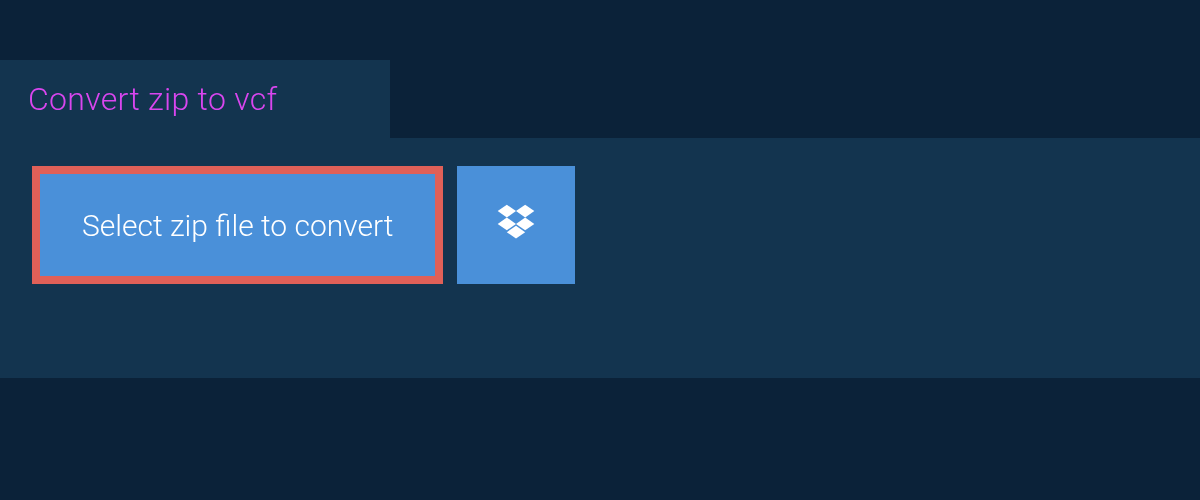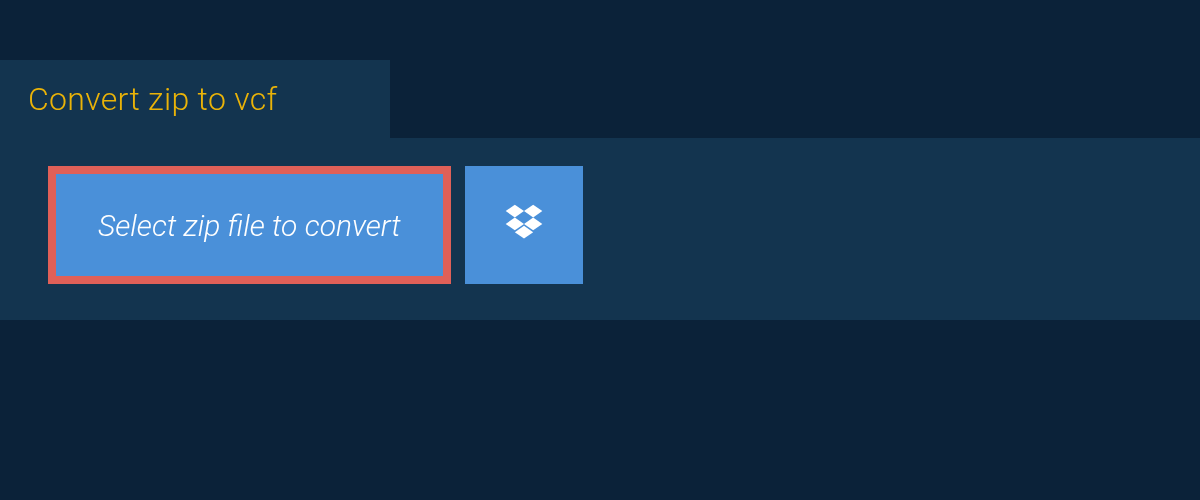--- a/index.html
+++ b/index.html
@@ -19,34 +19,33 @@
       top: 60px;
       left: 0;
       width: 390px;
       height: 78px;
       background: #13344f;
       display: flex;
       align-items: center;
       padding-left: 28px;
     }
     .tab-title {
-      color: #eab308;
+      color: #d946ef;
       font-size: 32px;
       font-weight: 300;
       letter-spacing: 0.3px;
     }
     .panel {
       position: absolute;
       top: 138px;
       left: 0;
       right: 0;
-      height: 182px;
+      height: 240px;
       background: #13344f;
-      padding: 28px 48px;
-      font-style: italic;
+      padding: 28px 32px;
     }
     .button-row {
       display: flex;
       align-items: stretch;
       gap: 14px;
     }
     .select-file-btn {
       background: #4a90d9;
       border: 8px solid #e06058;
       color: #ffffff;

